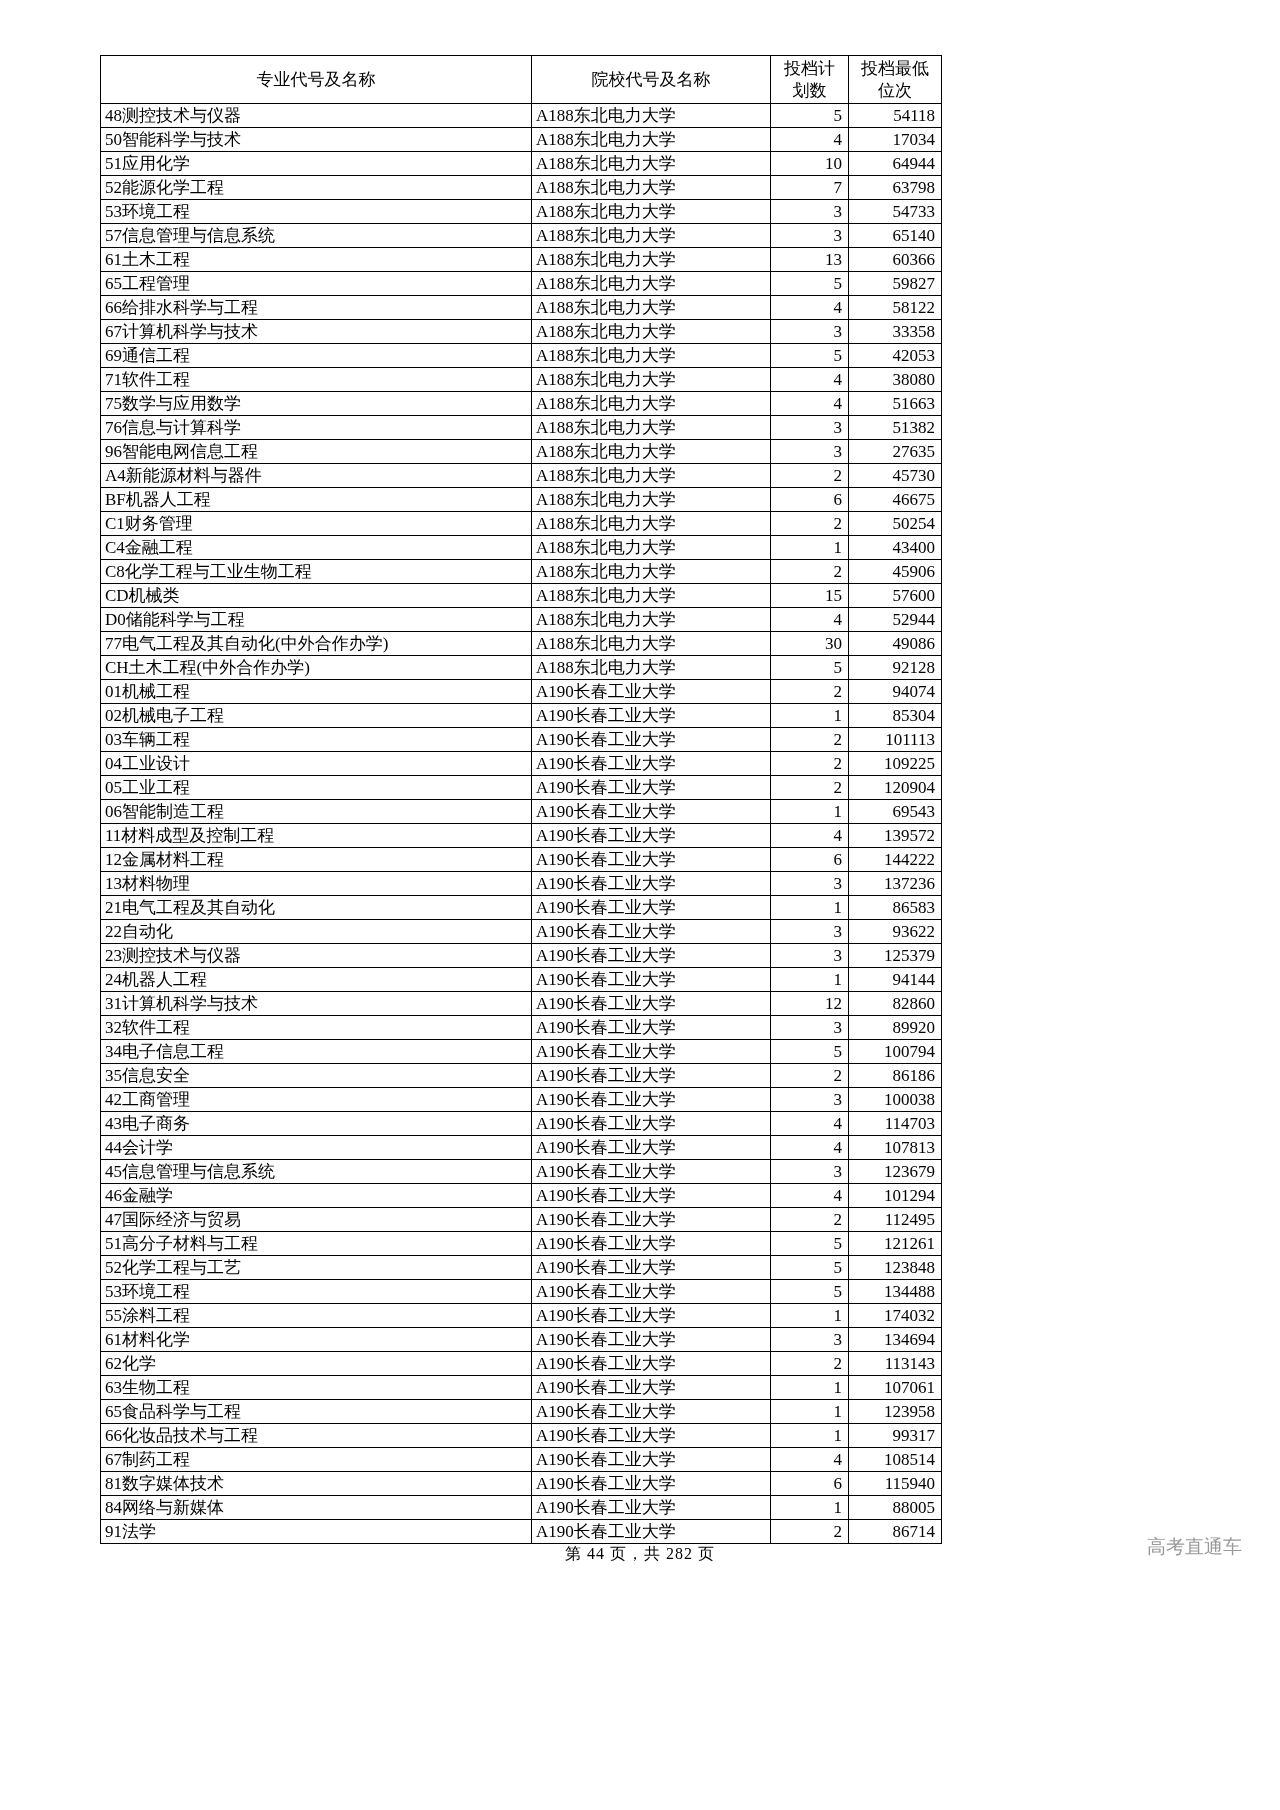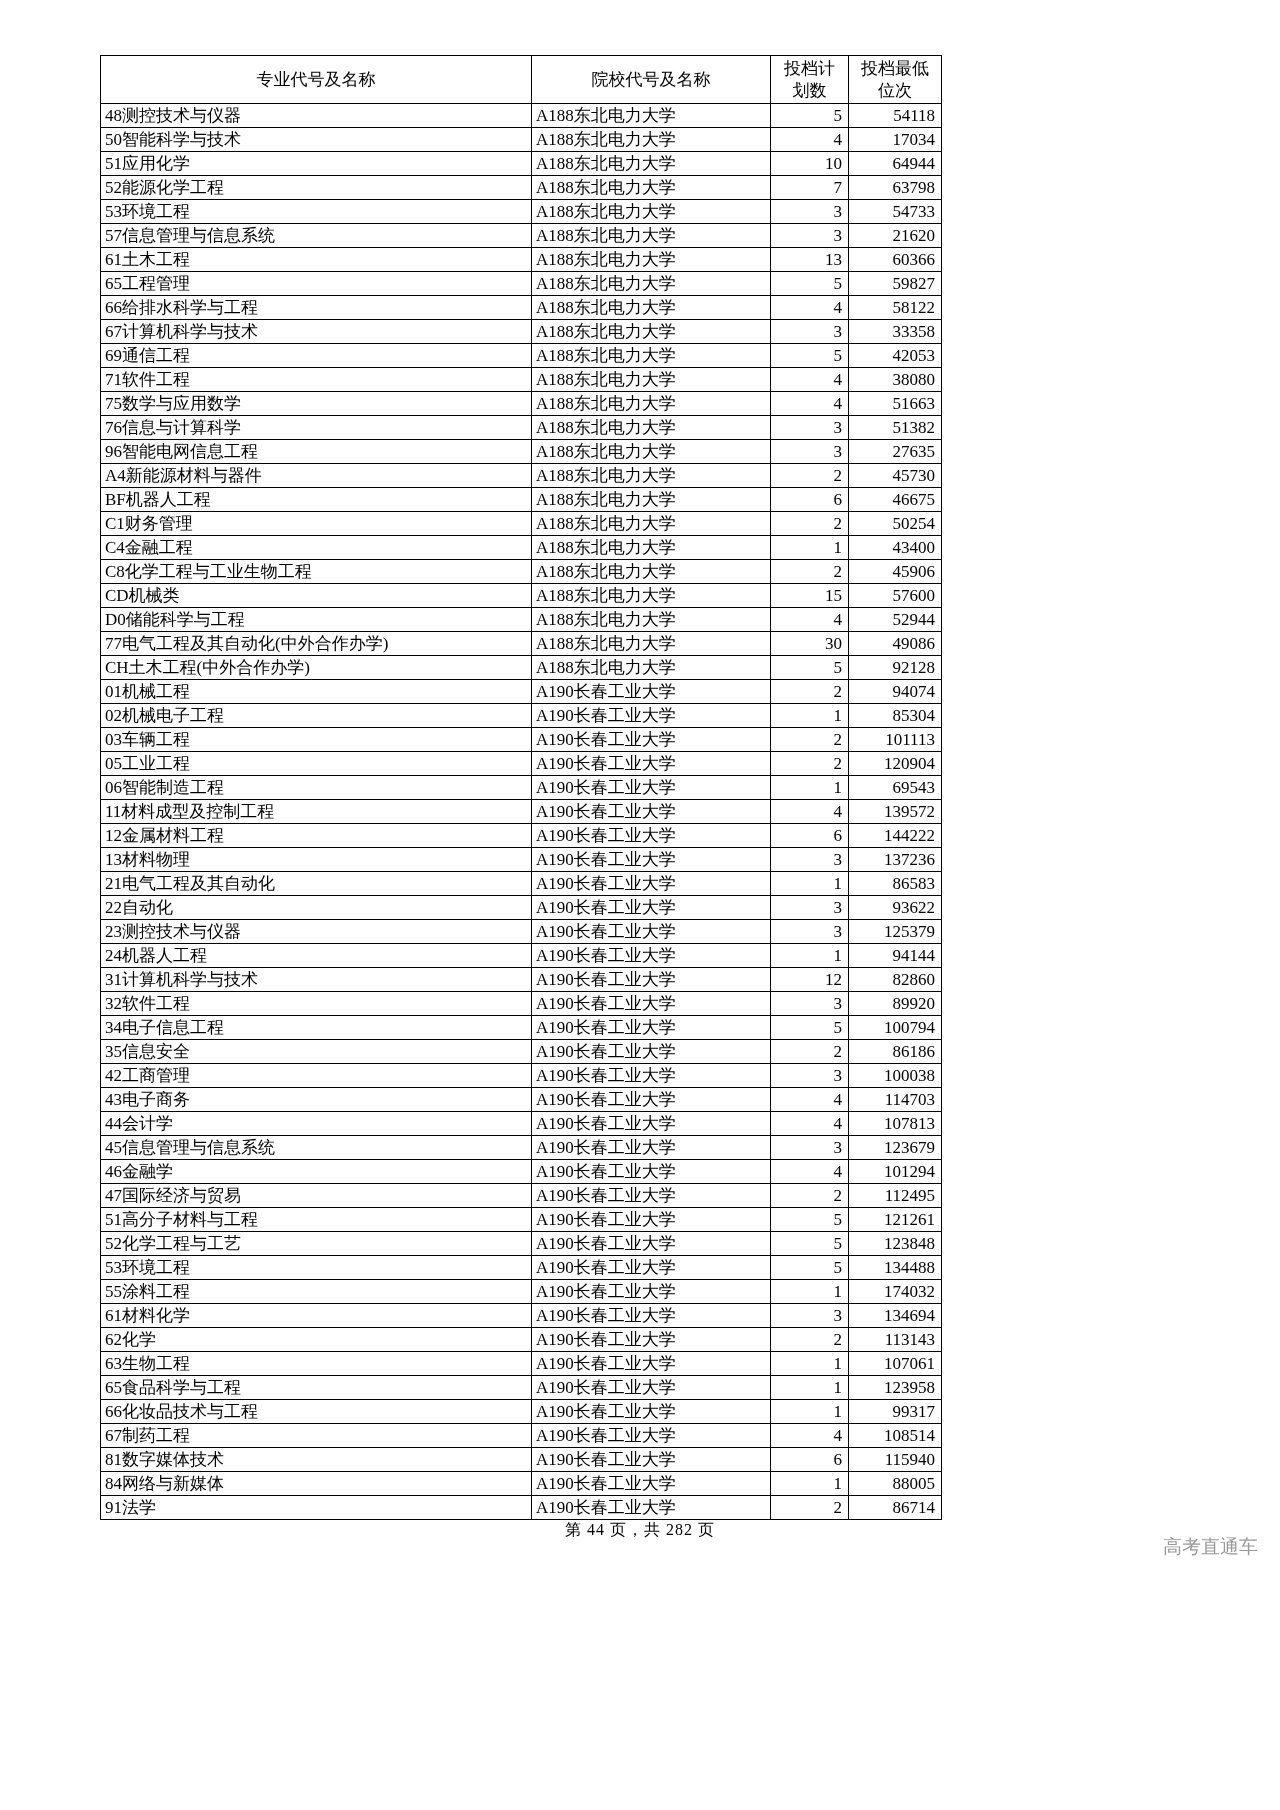--- a/index.html
+++ b/index.html
@@ -48,21 +48,21 @@
   .score-table td.plan,
   .score-table td.rank { text-align: right; padding-right: 6px; }
 
   .footer {
     text-align: center;
     font-size: 16px;
     letter-spacing: 1px;
   }
   .watermark {
     position: absolute;
-    right: 22px;
+    right: 38px;
     top: 1534px;
     font-size: 19px;
     color: #999999;
     font-family: "Liberation Sans", "DejaVu Sans", sans-serif;
   }
 </style>
 </head>
 <body>
 
 <div class="sheet">
@@ -111,21 +111,21 @@
         <tr>
           <td class="major">53环境工程</td>
           <td class="inst">A188东北电力大学</td>
           <td class="plan">3</td>
           <td class="rank">54733</td>
         </tr>
         <tr>
           <td class="major">57信息管理与信息系统</td>
           <td class="inst">A188东北电力大学</td>
           <td class="plan">3</td>
-          <td class="rank">21620</td>
+          <td class="rank">65140</td>
         </tr>
         <tr>
           <td class="major">61土木工程</td>
           <td class="inst">A188东北电力大学</td>
           <td class="plan">13</td>
           <td class="rank">60366</td>
         </tr>
         <tr>
           <td class="major">65工程管理</td>
           <td class="inst">A188东北电力大学</td>
@@ -240,20 +240,26 @@
           <td class="plan">1</td>
           <td class="rank">85304</td>
         </tr>
         <tr>
           <td class="major">03车辆工程</td>
           <td class="inst">A190长春工业大学</td>
           <td class="plan">2</td>
           <td class="rank">101113</td>
         </tr>
         <tr>
+          <td class="major">04工业设计</td>
+          <td class="inst">A190长春工业大学</td>
+          <td class="plan">2</td>
+          <td class="rank">109225</td>
+        </tr>
+        <tr>
           <td class="major">05工业工程</td>
           <td class="inst">A190长春工业大学</td>
           <td class="plan">2</td>
           <td class="rank">120904</td>
         </tr>
         <tr>
           <td class="major">06智能制造工程</td>
           <td class="inst">A190长春工业大学</td>
           <td class="plan">1</td>
           <td class="rank">69543</td>

